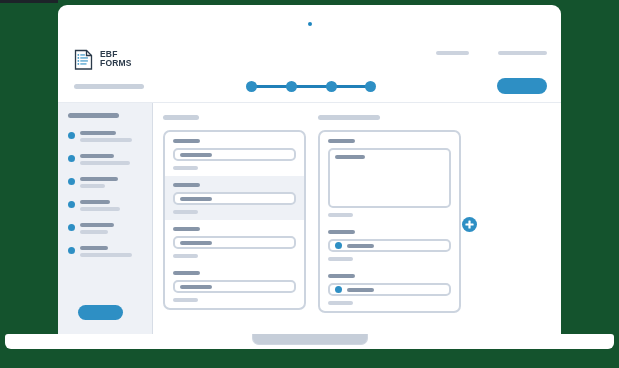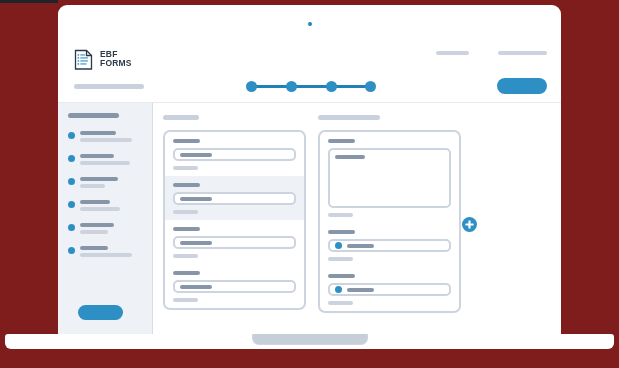--- a/index.html
+++ b/index.html
@@ -8,21 +8,21 @@
     width: 619px;
     height: 368px;
     overflow: hidden;
     font-family: "Liberation Sans", sans-serif;
   }
 
   #scene {
     position: relative;
     width: 619px;
     height: 368px;
-    background: #7f1d1d;
+    background: #14532d;
   }
 
   
   .top-sliver {
     position: absolute;
     left: 0; top: 0;
     width: 58px; height: 3px;
     background: #1d2329;
   }
 

